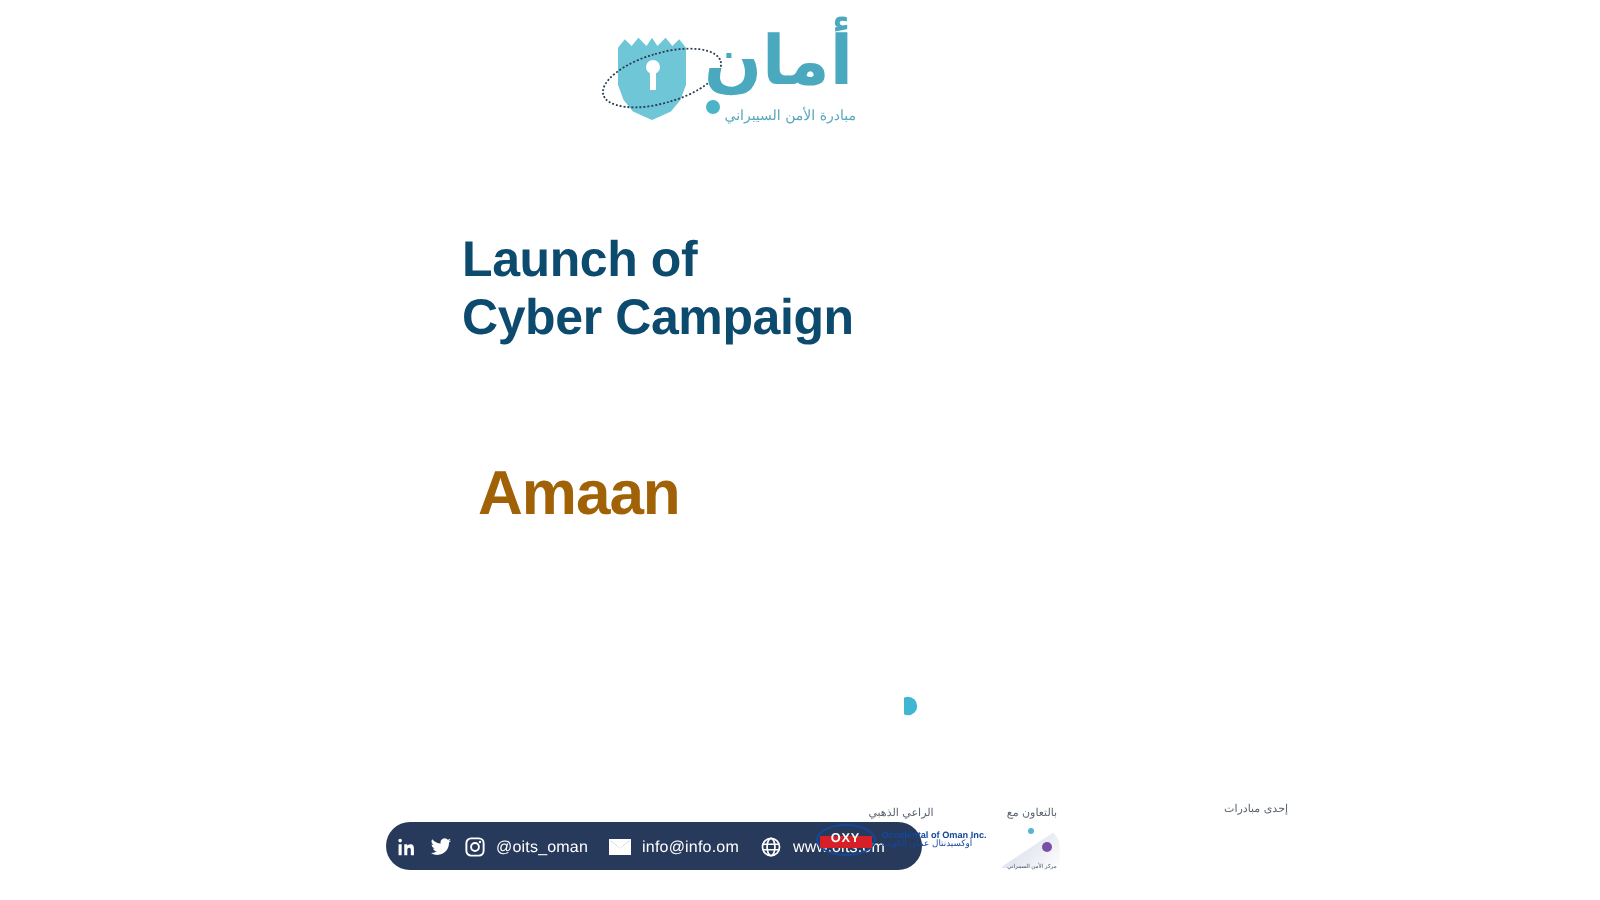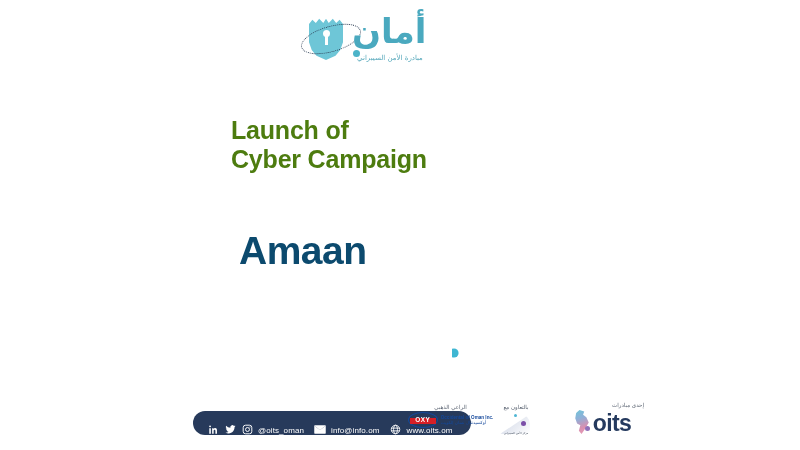--- a/index.html
+++ b/index.html
@@ -89,49 +89,48 @@
     direction: rtl;
     line-height: 1;
     letter-spacing: -1px;
     font-family: "DejaVu Sans", sans-serif;
   }
   #amaan-logo .arabic-sub {
     position: absolute;
     left: 84px;
     top: 42px;
     width: 76px;
-    text-align: center;
     font-size: 7px;
     color: #56a8bb;
     direction: rtl;
     font-family: "DejaVu Sans", sans-serif;
     white-space: nowrap;
   }
 
   
   #headline {
     position: absolute;
     left: 231px;
     top: 116px;
     font-size: 25px;
     line-height: 1.17;
     font-weight: bold;
-    color: #4d7c0f;
+    color: #0c4a6e;
     letter-spacing: -0.2px;
   }
   #headline .hl-line { display: block; white-space: nowrap; }
 
   
   #amaan-word {
     position: absolute;
     left: 239px;
     top: 231px;
-    font-size: 39px;
+    font-size: 31px;
     font-weight: bold;
-    color: #0c4a6e;
+    color: #a16207;
     letter-spacing: -0.5px;
     line-height: 1;
   }
 
   
   #map {
     position: absolute;
     left: 452px;
     top: 62px;
     width: 240px;
@@ -141,22 +140,22 @@
 
   
   #social-bar {
     position: absolute;
     left: 193px;
     top: 411px;
     height: 24px;
     border-radius: 12px;
     background: #273a5b;
     display: flex;
-    align-items: flex-end;
-    padding: 0 13px 0 14px;
+    align-items: center;
+    padding: 0 13px 0 4px;
     gap: 5px;
     color: #ffffff;
     font-size: 8px;
     white-space: nowrap;
   }
   #social-bar .s-icon {
     display: inline-flex;
     align-items: center;
     justify-content: center;
     width: 12px;
@@ -1171,22 +1170,15 @@
     <div id="coop-mark">
       <div class="fan"></div>
       <div class="dot-b"></div>
       <div class="dot-p"></div>
       <div class="caption">مركز الأمن السيبراني</div>
     </div>
   </div>
 
   <div class="sponsor" id="sponsor-oits">
     <div class="kicker">إحدى مبادرات</div>
-    <div id="oits-logo">
-      <div id="oits-mark">
-        <div class="omanshape"></div>
-        <div class="spark"></div>
-      </div>
-      <div id="oits-word">oits</div>
-    </div>
   </div>
 
 </div>
 
 </body></html>

